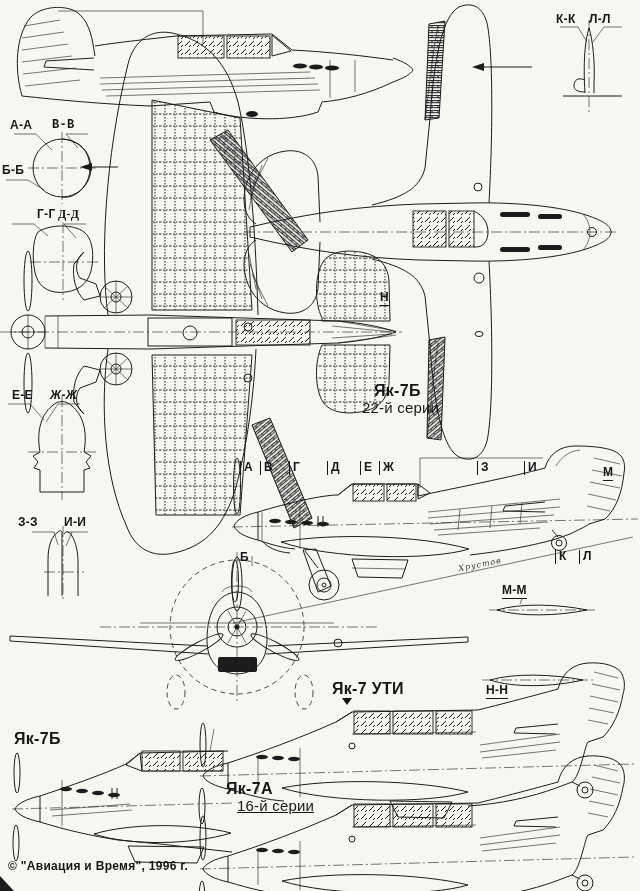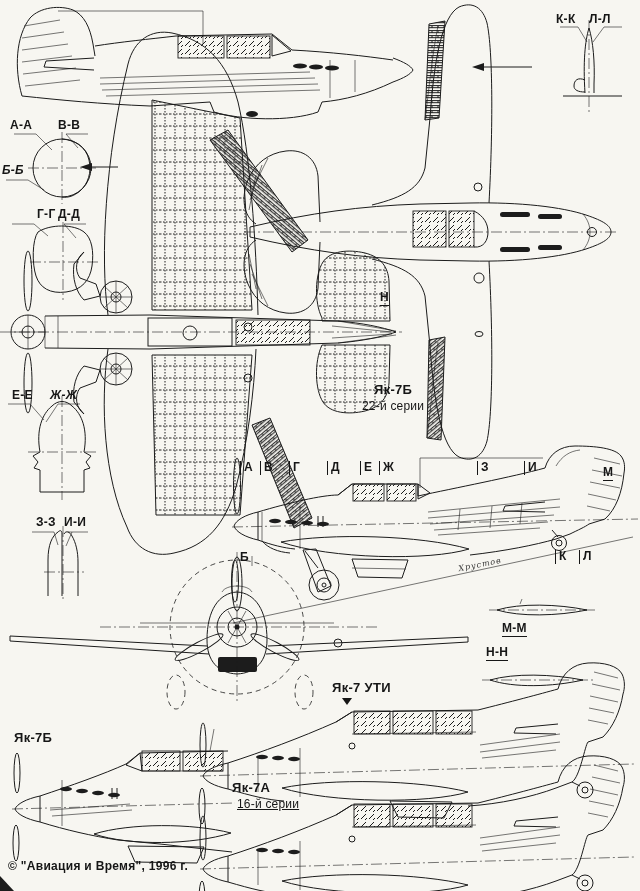--- a/index.html
+++ b/index.html
@@ -11,22 +11,22 @@
   svg .thin{stroke-width:0.6;}
   svg .fill{fill:#1c1c1c;stroke:none;}
   svg .hat{fill:url(#hat);stroke:#1c1c1c;stroke-width:0.9;}
   svg .grid{fill:url(#grid9);stroke:#1c1c1c;}
   svg .rung{fill:url(#rungH);stroke:#1c1c1c;}
   svg .rungA{fill:url(#rungA);stroke:#1c1c1c;}
   svg .rungB{fill:url(#rungB);stroke:#1c1c1c;}
   svg .dash{stroke-dasharray:5,4;stroke-width:0.8;}
   svg .cl{stroke-dasharray:11,3,2,3;stroke-width:0.6;}
   .lbl{position:absolute;font-weight:bold;font-size:12px;letter-spacing:.3px;white-space:nowrap;line-height:1;}
-  .name{font-size:13px;text-align:right;}
-  .series{font-weight:normal;font-size:12px;letter-spacing:.2px;}
+  .name{font-size:16px;text-align:right;}
+  .series{font-weight:normal;font-size:15px;letter-spacing:.2px;}
   .st{border-left:1.6px solid #161616;padding-left:3px;padding-bottom:2px;}
   .ul{border-bottom:1.6px solid #161616;padding-bottom:2px;}
   .sig{position:absolute;font-family:"DejaVu Serif",serif;font-style:italic;font-size:8px;
        transform:rotate(-11deg);letter-spacing:1px;color:#333;}
   .tri{position:absolute;width:0;height:0;border-left:5px solid transparent;
        border-right:5px solid transparent;border-top:7px solid #161616;}
   .corner{position:absolute;left:0;bottom:0;width:0;height:0;
           border-left:14px solid #1c1c1c;border-top:15px solid transparent;}
 </style>
 </head>
@@ -275,27 +275,27 @@
     <path d="M112,788 L112,799 M117,788 L117,799"></path>
     <path class="thin" d="M62,780 L62,826 M50,810 L130,804 M52,816 L132,810"></path>
     <path class="cl" d="M12,809 L235,803"></path>
   </g>
 </svg>
 
 <div class="lbl" style="left:556px;top:13px;">К-К</div>
 <div class="lbl" style="left:589px;top:13px;text-align:right;">Л-Л</div>
 
 <div class="lbl" style="left:10px;top:119px;text-align:center;">А-А</div>
-<div class="lbl" style="left:58px;top:119px;">В-В</div>
-<div class="lbl" style="left:2px;top:164px;font-style:italic;">Б-Б</div>
+<div class="lbl" style="left:52px;top:119px;font-family:Liberation Mono, monospace;">В-В</div>
+<div class="lbl" style="left:2px;top:164px;">Б-Б</div>
 <div class="lbl" style="left:9px;top:208px;margin-left:28px;">Г-Г</div>
-<div class="lbl" style="left:58px;top:208px;">Д-Д</div>
+<div class="lbl" style="left:58px;top:208px;font-family:Liberation Serif, serif;">Д-Д</div>
 <div class="lbl" style="left:12px;top:389px;">Е-Е</div>
 <div class="lbl" style="left:50px;top:389px;font-style:italic;">Ж-Ж</div>
-<div class="lbl" style="left:36px;top:516px;">З-З</div>
+<div class="lbl" style="left:18px;top:516px;">З-З</div>
 <div class="lbl" style="left:64px;top:516px;">И-И</div>
 
 <div class="lbl ul" style="left:380px;top:291px;">Н</div>
 
 <div class="lbl name" style="left:374px;top:383px;">Як-7Б</div>
 <div class="lbl series" style="left:362px;top:400px;">22-й серии</div>
 
 <div class="lbl st" style="left:240px;top:461px;">А</div>
 <div class="lbl st" style="left:260px;top:461px;">В</div>
 <div class="lbl st" style="left:289px;top:461px;">Г</div>
@@ -305,27 +305,27 @@
 <div class="lbl st" style="left:477px;top:461px;">З</div>
 <div class="lbl st" style="left:524px;top:461px;">И</div>
 <div class="lbl ul" style="left:603px;top:466px;">М</div>
 
 <div class="lbl" style="left:240px;top:551px;">Б</div>
 <div class="lbl st" style="left:555px;top:550px;">К</div>
 <div class="lbl st" style="left:579px;top:550px;">Л</div>
 
 <div class="sig" style="left:458px;top:560px;">Хрустов</div>
 
-<div class="lbl ul" style="left:502px;top:584px;margin-top:38px;">М-М</div>
-<div class="lbl ul" style="left:486px;top:646px;text-align:right;">Н-Н</div>
+<div class="lbl ul" style="left:502px;top:584px;">М-М</div>
+<div class="lbl ul" style="left:486px;top:684px;text-align:right;">Н-Н</div>
 
 <div class="lbl name" style="left:332px;top:681px;">Як-7 УТИ</div>
 <div class="tri" style="left:342px;top:698px;"></div>
 
 <div class="lbl name" style="left:14px;top:731px;">Як-7Б</div>
 
-<div class="lbl name" style="left:232px;top:781px;">Як-7А</div>
+<div class="lbl name" style="left:226px;top:781px;">Як-7А</div>
 <div class="lbl series" style="left:237px;top:798px;text-decoration:underline;">16-й серии</div>
 
 <div class="lbl" style="left:8px;top:860px;font-size:12px;">©  "Авиация и Время", 1996 г.</div>
 
 <div class="corner"></div>
 </div>
 
 </body></html>

